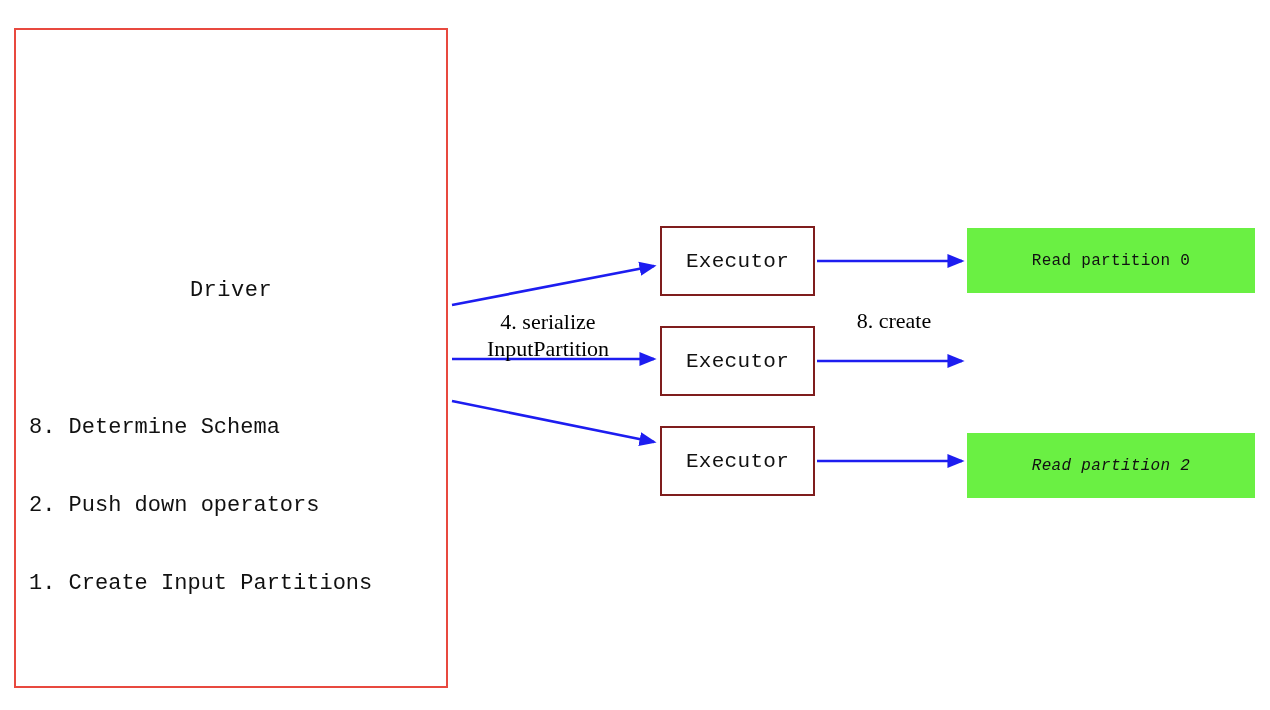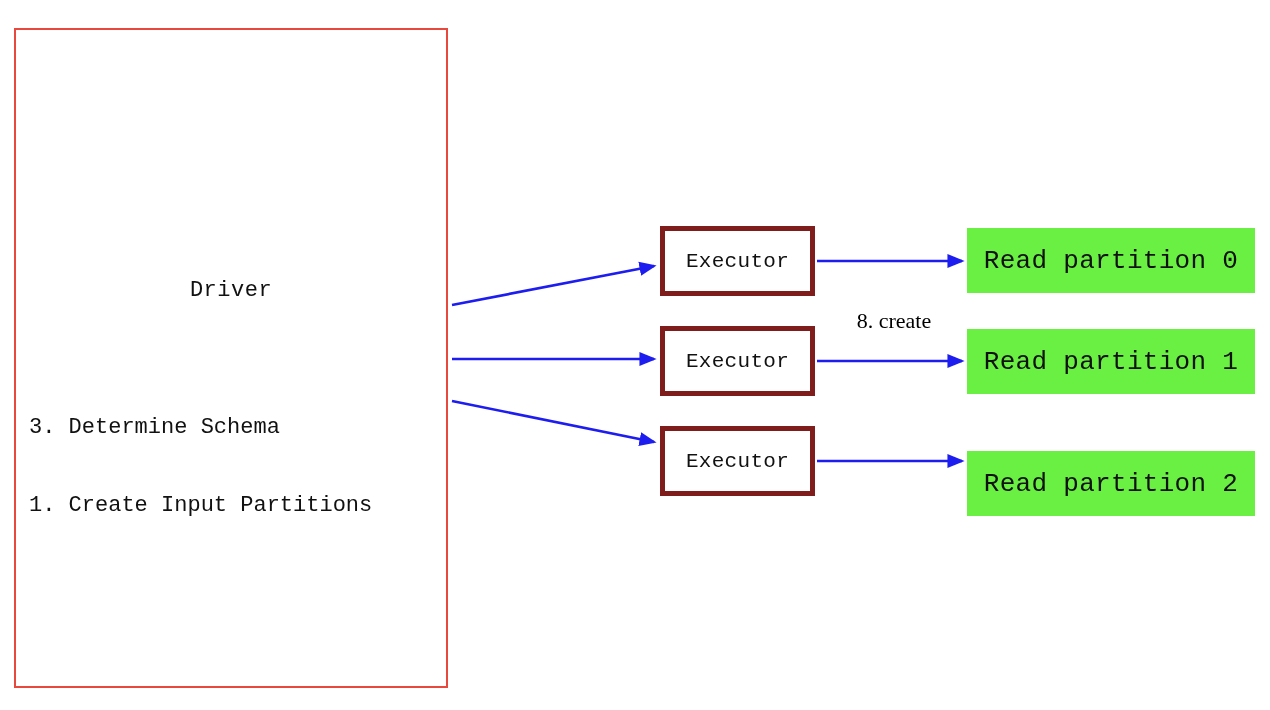--- a/index.html
+++ b/index.html
@@ -71,21 +71,21 @@
   .driver-steps div {
     white-space: pre;
   }
 
   
   .executor-box {
     position: absolute;
     left: 660px;
     width: 155px;
     height: 70px;
-    border: 5px solid #7f1d1d;
+    border: 2px solid #7f1d1d;
     background: #ffffff;
     box-sizing: border-box;
     z-index: 2;
     display: flex;
     align-items: center;
     justify-content: center;
     font-size: 21px;
     color: #111111;
     letter-spacing: 0.3px;
     font-family: "Liberation Mono", "DejaVu Sans Mono", monospace;
@@ -99,28 +99,28 @@
     position: absolute;
     left: 967px;
     width: 288px;
     height: 65px;
     background: #6af043;
     box-sizing: border-box;
     z-index: 2;
     display: flex;
     align-items: center;
     justify-content: center;
-    font-size: 26px;
+    font-size: 16px;
     color: #111111;
     letter-spacing: 0.3px;
     font-family: "Liberation Mono", "DejaVu Sans Mono", monospace;
   }
   .part-0 { top: 228px; }
   .part-1 { top: 329px; }
-  .part-2 { top: 451px; }
+  .part-2 { top: 433px; font-style: italic; }
 
   
   .arrow-label {
     position: absolute;
     z-index: 3;
     text-align: center;
     color: #000000;
     font-family: "Liberation Serif", "DejaVu Serif", serif;
     font-size: 22px;
     line-height: 27px;
@@ -154,31 +154,35 @@
     <line x1="452" y1="401" x2="654" y2="442" stroke="#1d1df0" stroke-width="2.6" marker-end="url(#arrowhead)"></line>
 
     <line x1="817" y1="261" x2="962" y2="261" stroke="#1d1df0" stroke-width="2.6" marker-end="url(#arrowhead)"></line>
     <line x1="817" y1="361" x2="962" y2="361" stroke="#1d1df0" stroke-width="2.6" marker-end="url(#arrowhead)"></line>
     <line x1="817" y1="461" x2="962" y2="461" stroke="#1d1df0" stroke-width="2.6" marker-end="url(#arrowhead)"></line>
   </svg>
 
   <div class="driver-box">
     <div class="driver-title">Driver</div>
     <div class="driver-steps">
-      <div>3. Determine Schema</div>
+      <div>8. Determine Schema</div>
+      <div>2. Push down operators</div>
       <div>1. Create Input Partitions</div>
     </div>
   </div>
 
   <div class="executor-box exec-0">Executor</div>
   <div class="executor-box exec-1">Executor</div>
   <div class="executor-box exec-2">Executor</div>
 
   <div class="partition-box part-0">Read partition 0</div>
-  <div class="partition-box part-1">Read partition 1</div>
   <div class="partition-box part-2">Read partition 2</div>
 
+  <div class="arrow-label label-serialize">
+    <div>4. serialize</div>
+    <div>InputPartition</div>
+  </div>
 
   <div class="arrow-label label-create">
     <div>8. create</div>
   </div>
 
 </div>
 
 </body></html>

